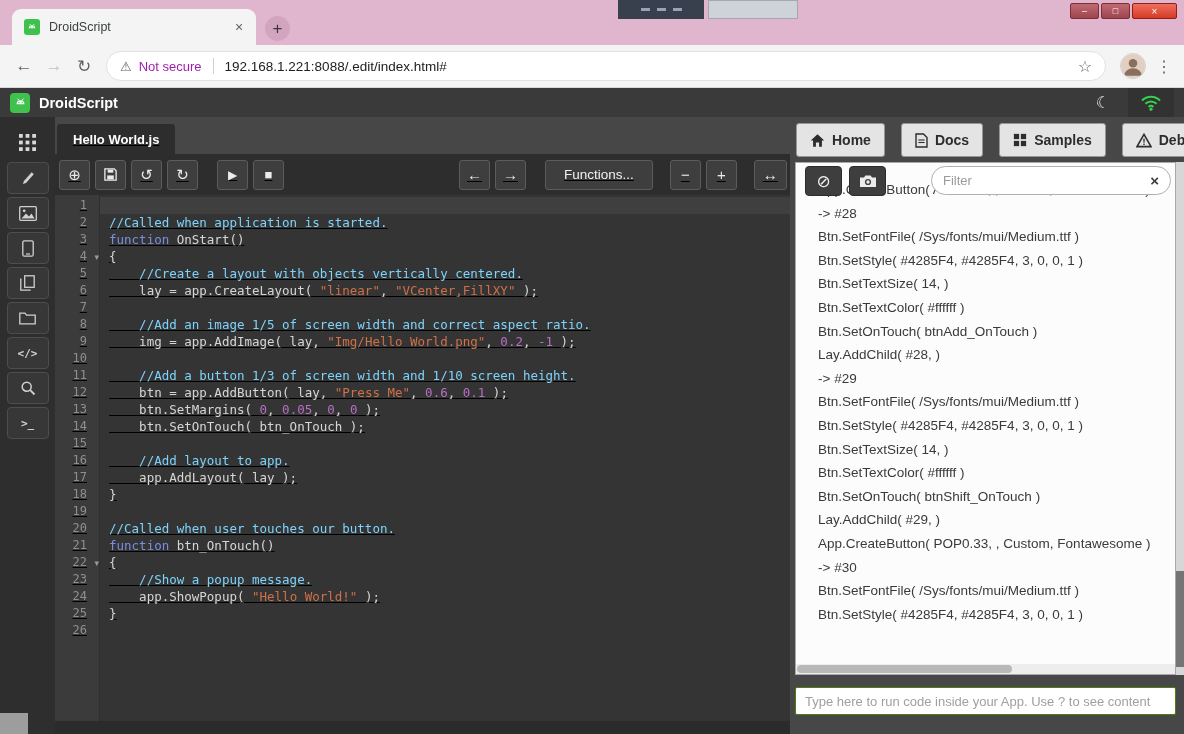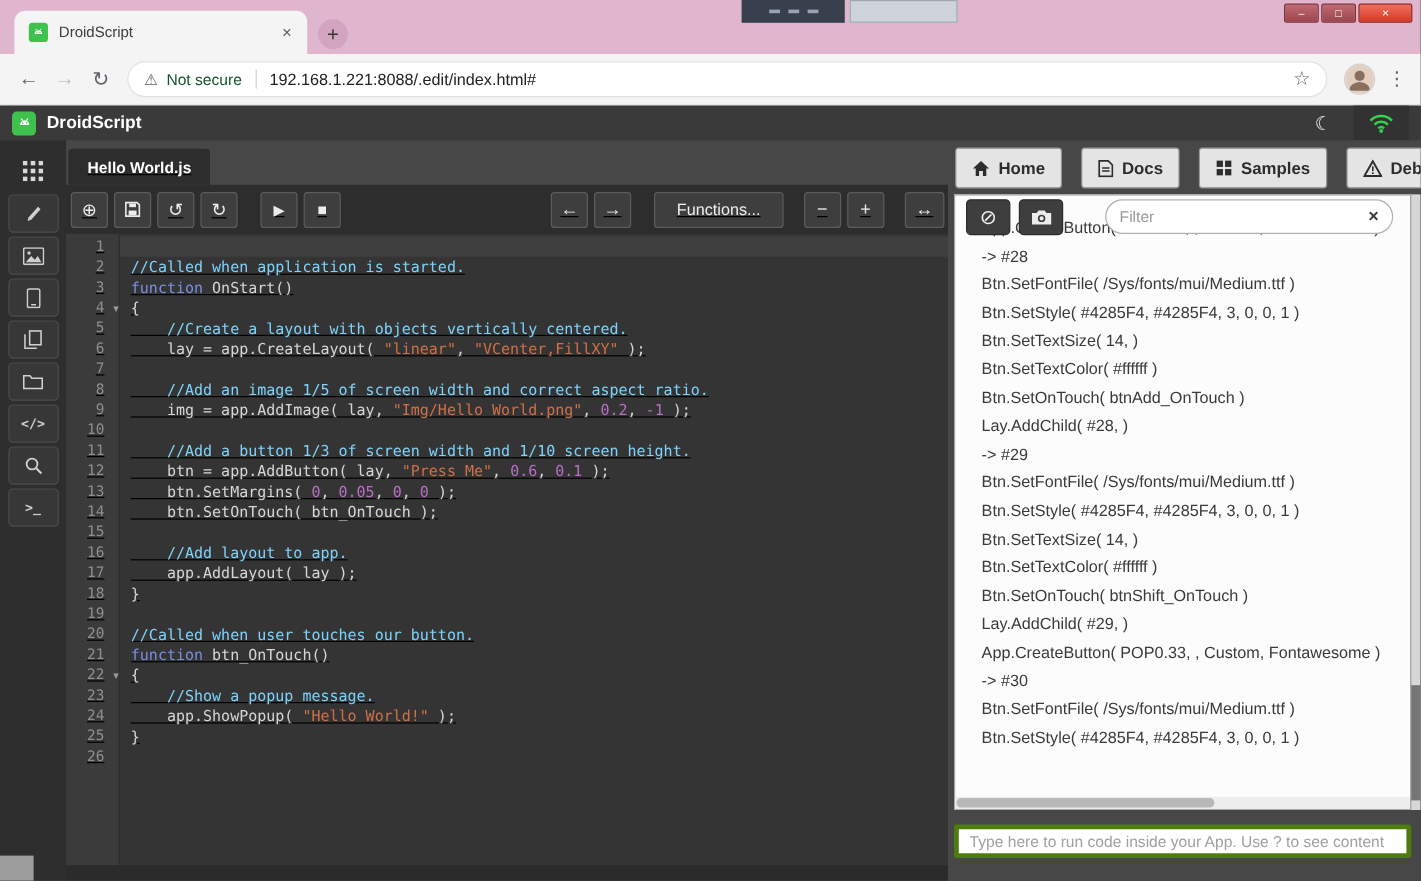--- a/index.html
+++ b/index.html
@@ -22,21 +22,21 @@
   .win-btn { width:29px; height:16px; display:flex; align-items:center; justify-content:center; font-size:9px; color:#fff;
              border:1px solid #7e2e35; border-radius:2px; background:linear-gradient(#c06a72,#9c454e); }
   .win-btn.close { width:45px; background:linear-gradient(#ef6f5e,#d63a25); border-color:#8e2015; font-size:10px; }
 
   
   .chrome-toolbar { height:43px; background:#f4f4f4; display:flex; align-items:center; padding:0 9px; border-bottom:1px solid #d8d8d8; }
   .cicon { width:30px; height:30px; display:flex; align-items:center; justify-content:center; font-size:17px; color:#5f6368; border-radius:50%; flex:0 0 auto; }
   .cicon.disabled { color:#bcc0c4; }
   .omnibox { flex:1; height:30px; background:#fff; border:1px solid #e2e2e2; border-radius:15px; display:flex; align-items:center; padding:0 13px; margin:0 7px; min-width:0; }
   .sec-icon { color:#5f6368; font-size:13px; margin-right:7px; }
-  .sec-label { color:#14532d; font-size:13px; white-space:nowrap; }
+  .sec-label { color:#a21caf; font-size:13px; white-space:nowrap; }
   .omni-sep { width:1px; height:16px; background:#d0d0d0; margin:0 11px; flex:0 0 1px; }
   .url { color:#202124; font-size:13.5px; white-space:nowrap; overflow:hidden; flex:1; }
   .star { margin-left:auto; color:#5f6368; font-size:16px; flex:0 0 auto; }
   .avatar { width:26px; height:26px; border-radius:50%; overflow:hidden; margin:0 7px; border:1px solid #cfcfcf; flex:0 0 26px; }
   .menu-dots { font-size:16px; color:#5f6368; width:22px; text-align:center; flex:0 0 22px; }
 
   
   .app-header { height:29px; background:#3a3a3a; display:flex; align-items:center; padding:0 0 0 10px; gap:9px; }
   .logo { width:20px; height:20px; border-radius:4px; background:#3fc24d; display:flex; align-items:center; justify-content:center; }
   .app-title { color:#fff; font-weight:bold; font-size:14.5px; }
@@ -84,33 +84,33 @@
 
   
   .right-panel { flex:1; position:relative; background:#474747; overflow:hidden; }
   .nav-row { display:flex; gap:16px; padding:6px 0 0 6px; height:45px; }
   .nav-btn { background:#e4e4e4; border:1px solid #979797; border-radius:3px; height:34px; display:flex; align-items:center;
              gap:7px; padding:0 13px; color:#2d2d2d; font-size:14px; font-weight:bold; flex:0 0 auto; }
   .console { position:absolute; left:5px; right:8px; top:45px; height:513px; background:#fcfcfc; border:1px solid #a8a8a8; overflow:hidden; }
   .console-tools { position:absolute; top:3px; left:9px; display:flex; gap:7px; z-index:3; }
   .ctool { width:37px; height:30px; background:#3e3e3e; border:1px solid #2c2c2c; border-radius:4px;
            display:flex; align-items:center; justify-content:center; color:#f0f0f0; font-size:17px; }
-  .filter-pill { position:absolute; top:3px; right:14px; width:240px; height:29px; background:#fff; border:1px solid #b0b0b0;
+  .filter-pill { position:absolute; top:3px; right:4px; width:240px; height:29px; background:#fff; border:1px solid #b0b0b0;
                  border-radius:15px; display:flex; align-items:center; padding:0 11px; z-index:3; }
   .filter-input { border:none; outline:none; flex:1; font-size:13px; color:#333; background:transparent; font-family:inherit; min-width:0; }
   .filter-input::placeholder { color:#9a9a9a; }
   .filter-clear { color:#3c3c3c; font-size:15px; font-weight:bold; }
   .debug-log { padding:15px 0 0 22px; position:relative; z-index:1; }
   .log-line { height:23.6px; line-height:23.6px; font-size:13.5px; color:#3a3a3a; white-space:nowrap; }
   .console-hscroll { position:absolute; left:0; right:0; bottom:0; height:10px; background:#ededed; z-index:2; }
   .console-hthumb { position:absolute; left:1px; top:1px; width:215px; height:8px; background:#b8b8b8; border-radius:4px; }
   .v-scroll { position:absolute; right:0; top:45px; height:513px; width:8px; background:#d7d7d7; }
   .v-thumb { position:absolute; left:0; width:8px; bottom:8px; height:96px; background:#757575; }
   .run-row { position:absolute; left:5px; right:8px; bottom:19px; height:28px; }
-  .run-input { width:100%; height:100%; border:4px solid #4d7c0f; background:#fff; padding:0 9px; font-size:13px;
+  .run-input { width:100%; height:100%; border:1px solid #4d7c0f; background:#fff; padding:0 9px; font-size:13px;
                color:#666; font-family:inherit; border-radius:2px; outline:none; }
   .run-input::placeholder { color:#a0a0a0; }
 </style>
 </head>
 <body>
 
 <div class="titlebar">
   <div class="chrome-tab">
     <span class="favicon">
       <svg width="12" height="12" viewBox="0 0 16 16">

